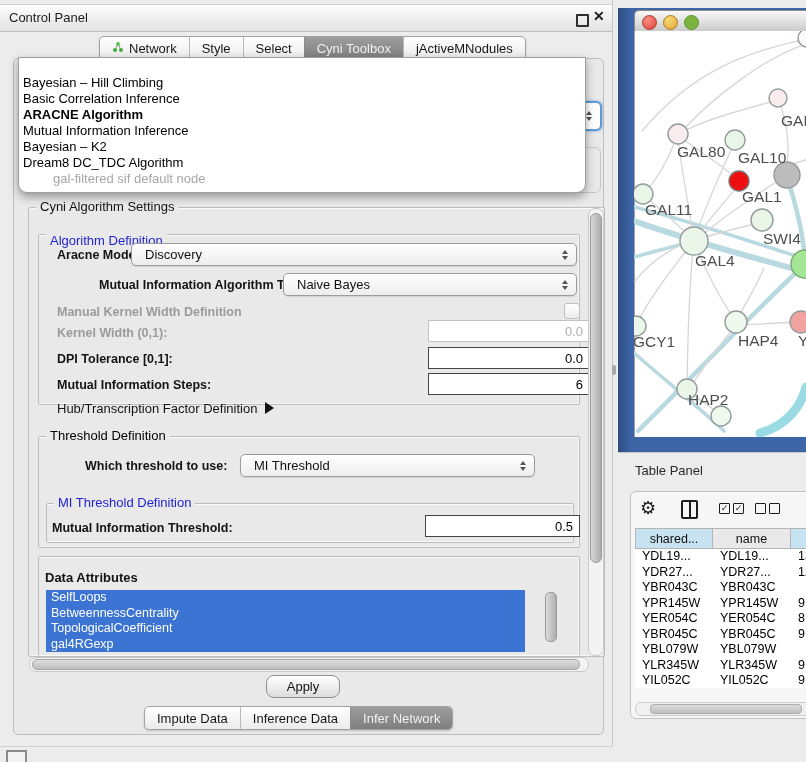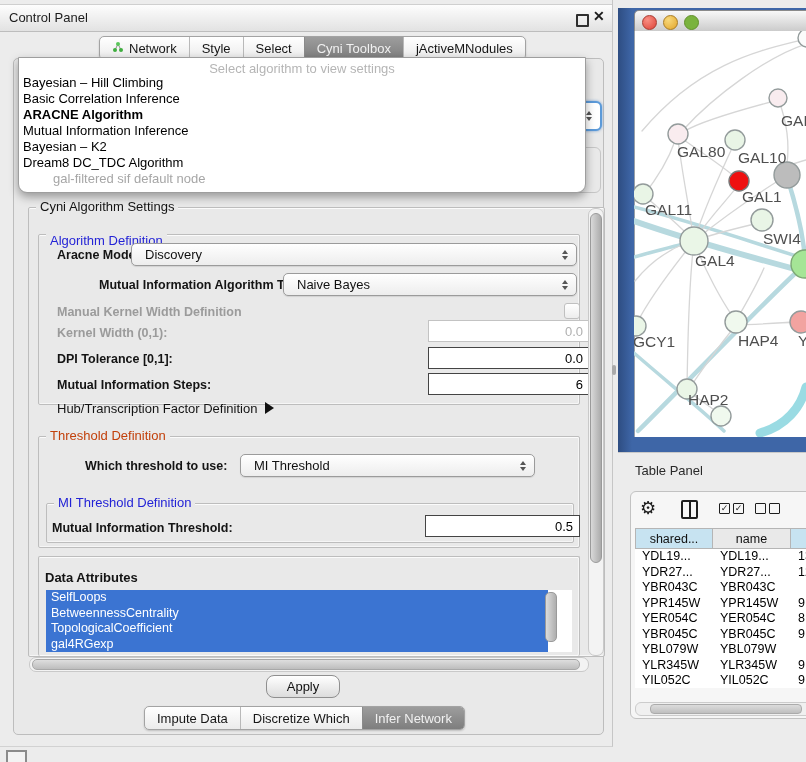--- a/index.html
+++ b/index.html
@@ -30,42 +30,42 @@
   .popup{position:absolute;left:18px;top:57px;width:566px;height:134px;background:#fff;
       border:1px solid #9e9e9e;border-radius:0 0 9px 9px;box-shadow:0 4px 10px rgba(0,0,0,.35);z-index:30;}
   .pop-ph{position:absolute;left:0;top:3px;width:100%;text-align:center;font-size:13px;color:#b5b5b5;}
   .pop-item{position:absolute;left:3px;width:550px;height:16px;font-size:13px;color:#000;padding-left:1px;line-height:16px;}
   .pop-item.bold{font-weight:bold;}
   .ghost{position:absolute;left:34px;top:113px;font-size:13px;color:#a6a6a6;}
   
   .grp{position:absolute;border:1px solid #bdbdbd;border-radius:2px;box-shadow:inset 0 1px 0 rgba(255,255,255,.8),inset -1px -1px 0 rgba(255,255,255,.6);}
   .gtitle{position:absolute;background:#e9e9e9;padding:0 4px;font-size:13px;line-height:14px;color:#141414;white-space:nowrap;}
   .gtitle.blue{color:#2323d6;}
-  .gtitle.green{color:#c2410c;}
+  .gtitle.green{color:#000000;}
   .lbl{position:absolute;font-size:12.5px;font-weight:bold;color:#141414;white-space:nowrap;}
   .lbl.rg{font-weight:normal;font-size:13px;}
   .lbl.dis{color:#9b9b9b;}
   
   .combo{position:absolute;background:linear-gradient(#ffffff,#ededed);border:1px solid #9b9b9b;border-radius:5px;
       font-size:13px;color:#111;display:flex;align-items:center;padding:0 24px 0 13px;box-shadow:0 1px 1px rgba(0,0,0,.1);}
   .spin{position:absolute;right:8px;top:50%;transform:translateY(-50%);display:flex;flex-direction:column;gap:2px;}
   .spin i{display:block;width:0;height:0;border-left:3.5px solid transparent;border-right:3.5px solid transparent;}
   .spin .up{border-bottom:4px solid #555;}
   .spin .dn{border-top:4px solid #555;}
   .field{position:absolute;background:#fff;border:1px solid #444;font-size:13px;color:#000;
       display:flex;align-items:center;justify-content:flex-end;padding:0 6px;}
   .field.dis{border:1px solid #c3c3c3;color:#b0b0b0;}
   .cb{position:absolute;width:14px;height:14px;border:1px solid #c0c0c0;border-radius:3px;background:linear-gradient(#fff,#ededed);}
   .tri-r{display:inline-block;width:0;height:0;border-top:6px solid transparent;border-bottom:6px solid transparent;border-left:9px solid #111;vertical-align:-1px;}
   .tri-d{display:inline-block;width:0;height:0;border-left:6px solid transparent;border-right:6px solid transparent;border-top:9px solid #111;vertical-align:1px;}
   .vtrack{position:absolute;left:588px;top:208px;width:14px;height:446px;background:#f3f3f3;border:1px solid #c9c9c9;border-radius:7px;}
   .vthumb{position:absolute;left:1px;top:4px;width:10px;height:348px;background:linear-gradient(90deg,#d9d9d9,#ababab);border:1px solid #9a9a9a;border-radius:6px;}
   .htrack{position:absolute;left:29px;top:657px;width:558px;height:13px;background:#f3f3f3;border:1px solid #c9c9c9;border-radius:7px;}
   .hthumb{position:absolute;left:2px;top:1px;width:546px;height:9px;background:linear-gradient(#dedede,#bdbdbd);border:1px solid #a8a8a8;border-radius:5px;}
-  .attrlist{position:absolute;left:46px;top:590px;width:526px;height:62px;background:#fff;overflow:hidden;}
+  .attrlist{position:absolute;left:46px;top:590px;width:479px;height:62px;background:#fff;overflow:hidden;}
   .attr-item{height:15.5px;background:#3b74d2;color:#fff;font-size:12.5px;line-height:15.5px;padding-left:5px;width:497px;}
   .list-vthumb{position:absolute;left:545px;top:592px;width:10px;height:48px;background:linear-gradient(90deg,#dcdcdc,#aeaeae);border:1px solid #9a9a9a;border-radius:5px;}
   .applybtn{position:absolute;left:266px;top:675px;width:72px;height:21px;background:linear-gradient(#ffffff,#dcdcdc);
       border:1px solid #8f8f8f;border-radius:8px;font-size:13px;color:#111;display:flex;align-items:center;justify-content:center;}
   .corner-sq{position:absolute;left:6px;top:750px;width:17px;height:12px;border:2px solid #8b8b8b;background:#f3f3f3;}
   
   .desktop{position:absolute;left:618px;top:8px;width:188px;height:444px;
       background:linear-gradient(90deg,#2e4d82 0px,#3e66a7 14px,#3e66a7 100%);}
   .win{position:absolute;left:634px;top:10px;width:172px;height:427px;}
   .wtitle{position:absolute;left:0;top:0;width:172px;height:21px;background:linear-gradient(#f8f8f8,#c9c9c9);
@@ -134,21 +134,20 @@
 
     <div class="combo-sliver">
       <span class="spin">
           <i class="up"></i>
           <i class="dn"></i>
         </span>
     </div>
     <div class="grp-sliver"></div>
 
     <div class="popup">
-      <div class="pop-ph">Select algorithm to view settings</div>
       <div id="popup-items">
           <div class="pop-item" style="top: 17px;">Bayesian – Hill Climbing</div>
           <div class="pop-item" style="top: 33px;">Basic Correlation Inference</div>
           <div class="pop-item bold" style="top: 49px;">ARACNE Algorithm</div>
           <div class="pop-item" style="top: 65px;">Mutual Information Inference</div>
           <div class="pop-item" style="top: 81px;">Bayesian – K2</div>
           <div class="pop-item" style="top: 97px;">Dream8 DC_TDC Algorithm</div>
         </div>
       <div class="ghost">gal-filtered sif default node</div>
     </div>
@@ -235,21 +234,21 @@
         <div class="hthumb"></div>
       </div>
 
     <div class="applybtn">Apply</div>
 
     <div class="segwrap" id="bottom-tabs" style="left:144px;top:706px;">
         <div class="seg">
           <span>Impute Data</span>
         </div>
         <div class="seg">
-          <span>Discretize Which</span>
+          <span>Inference Data</span>
         </div>
         <div class="seg sel">
           <span>Infer Network</span>
         </div>
       </div>
   </div>
 
   <div class="grip"></div>
   <div class="corner-sq"></div>
 

